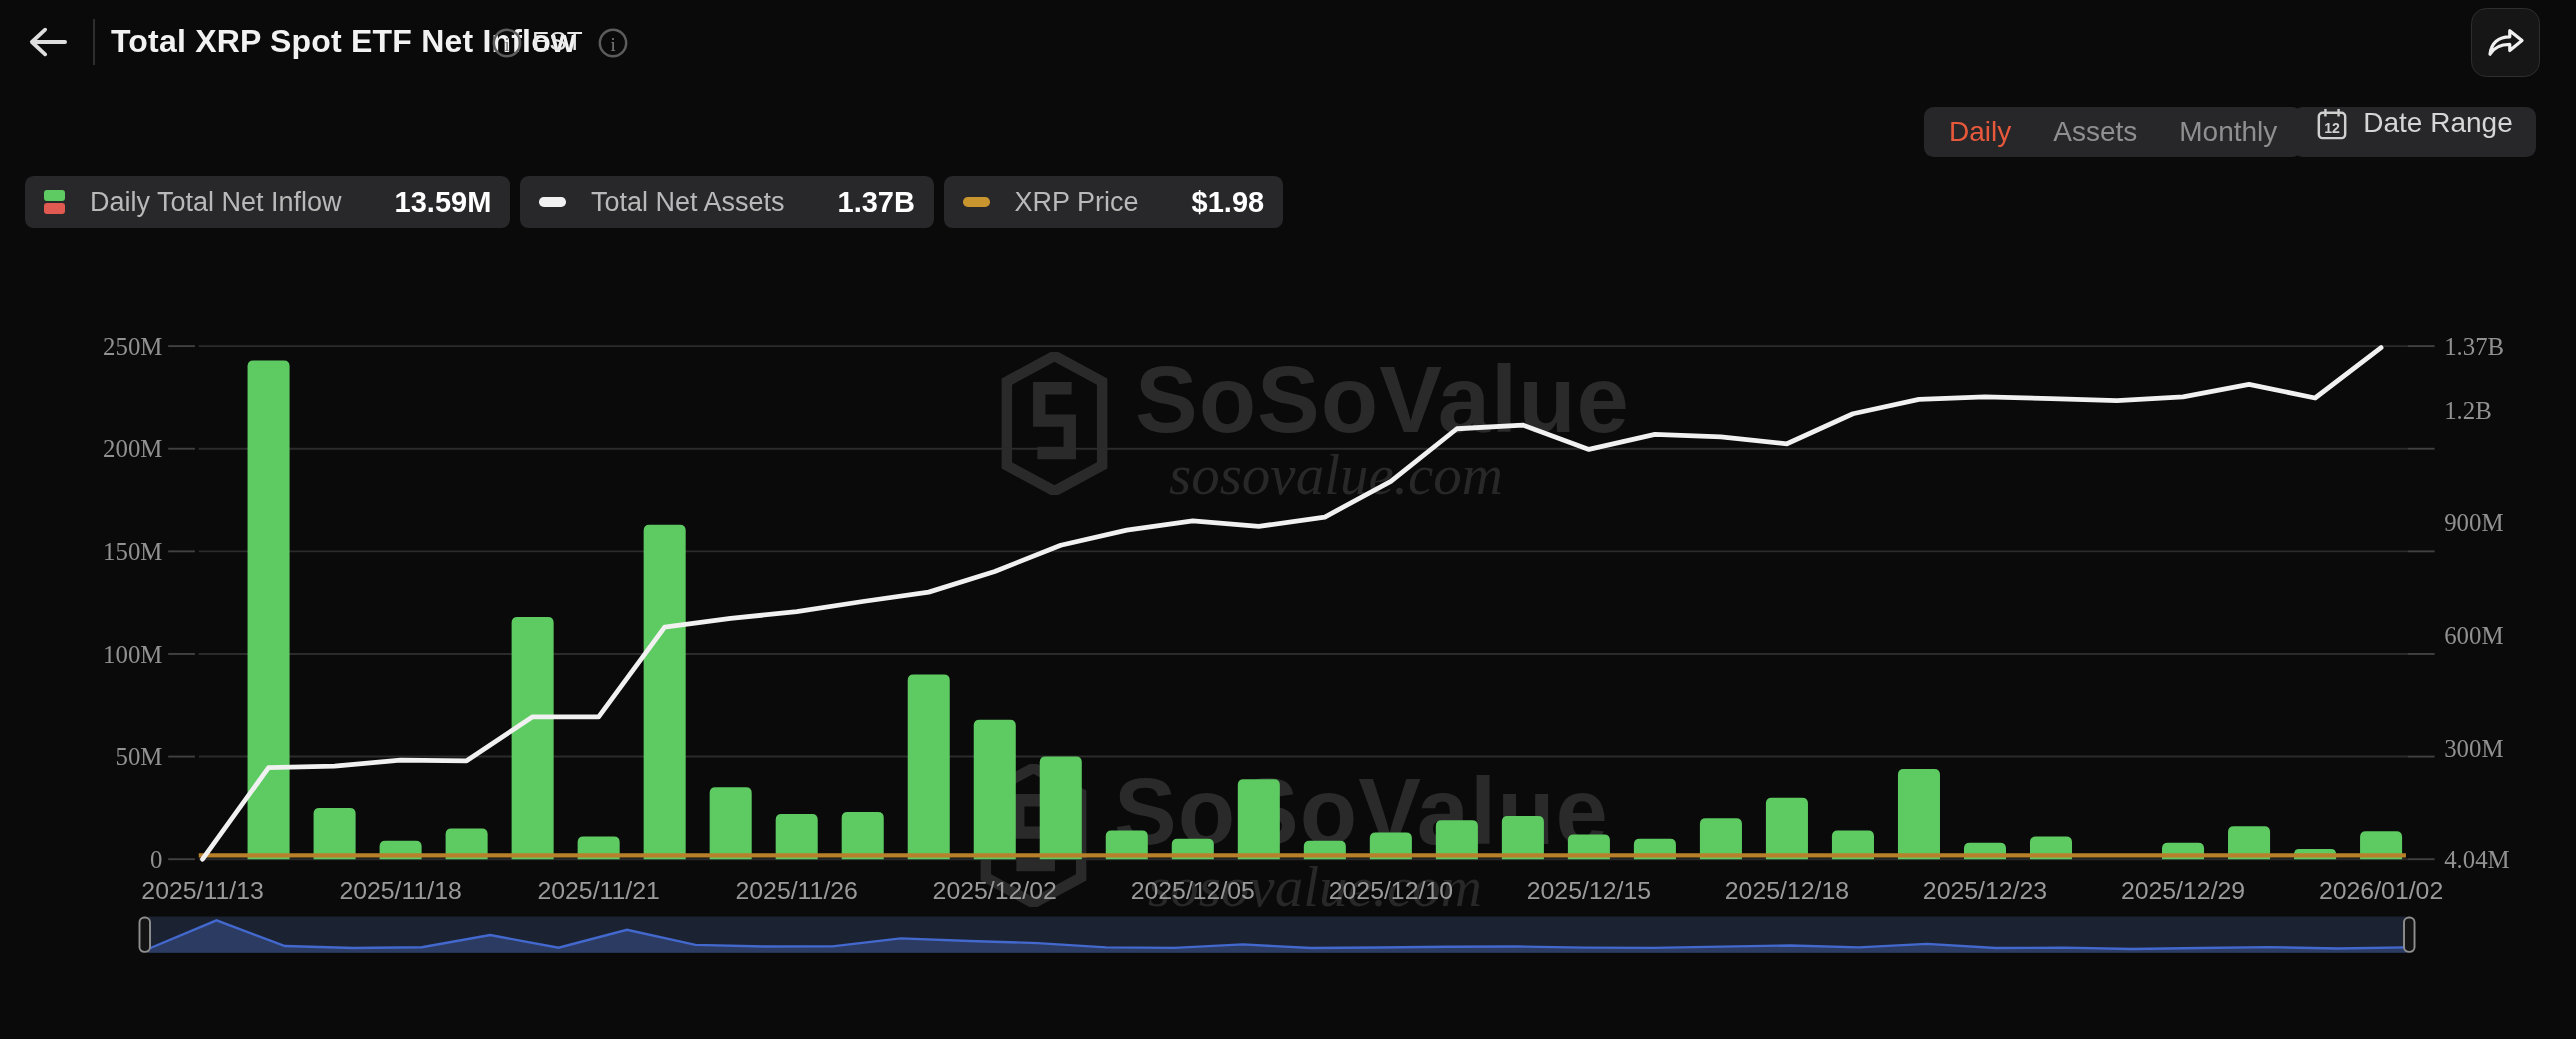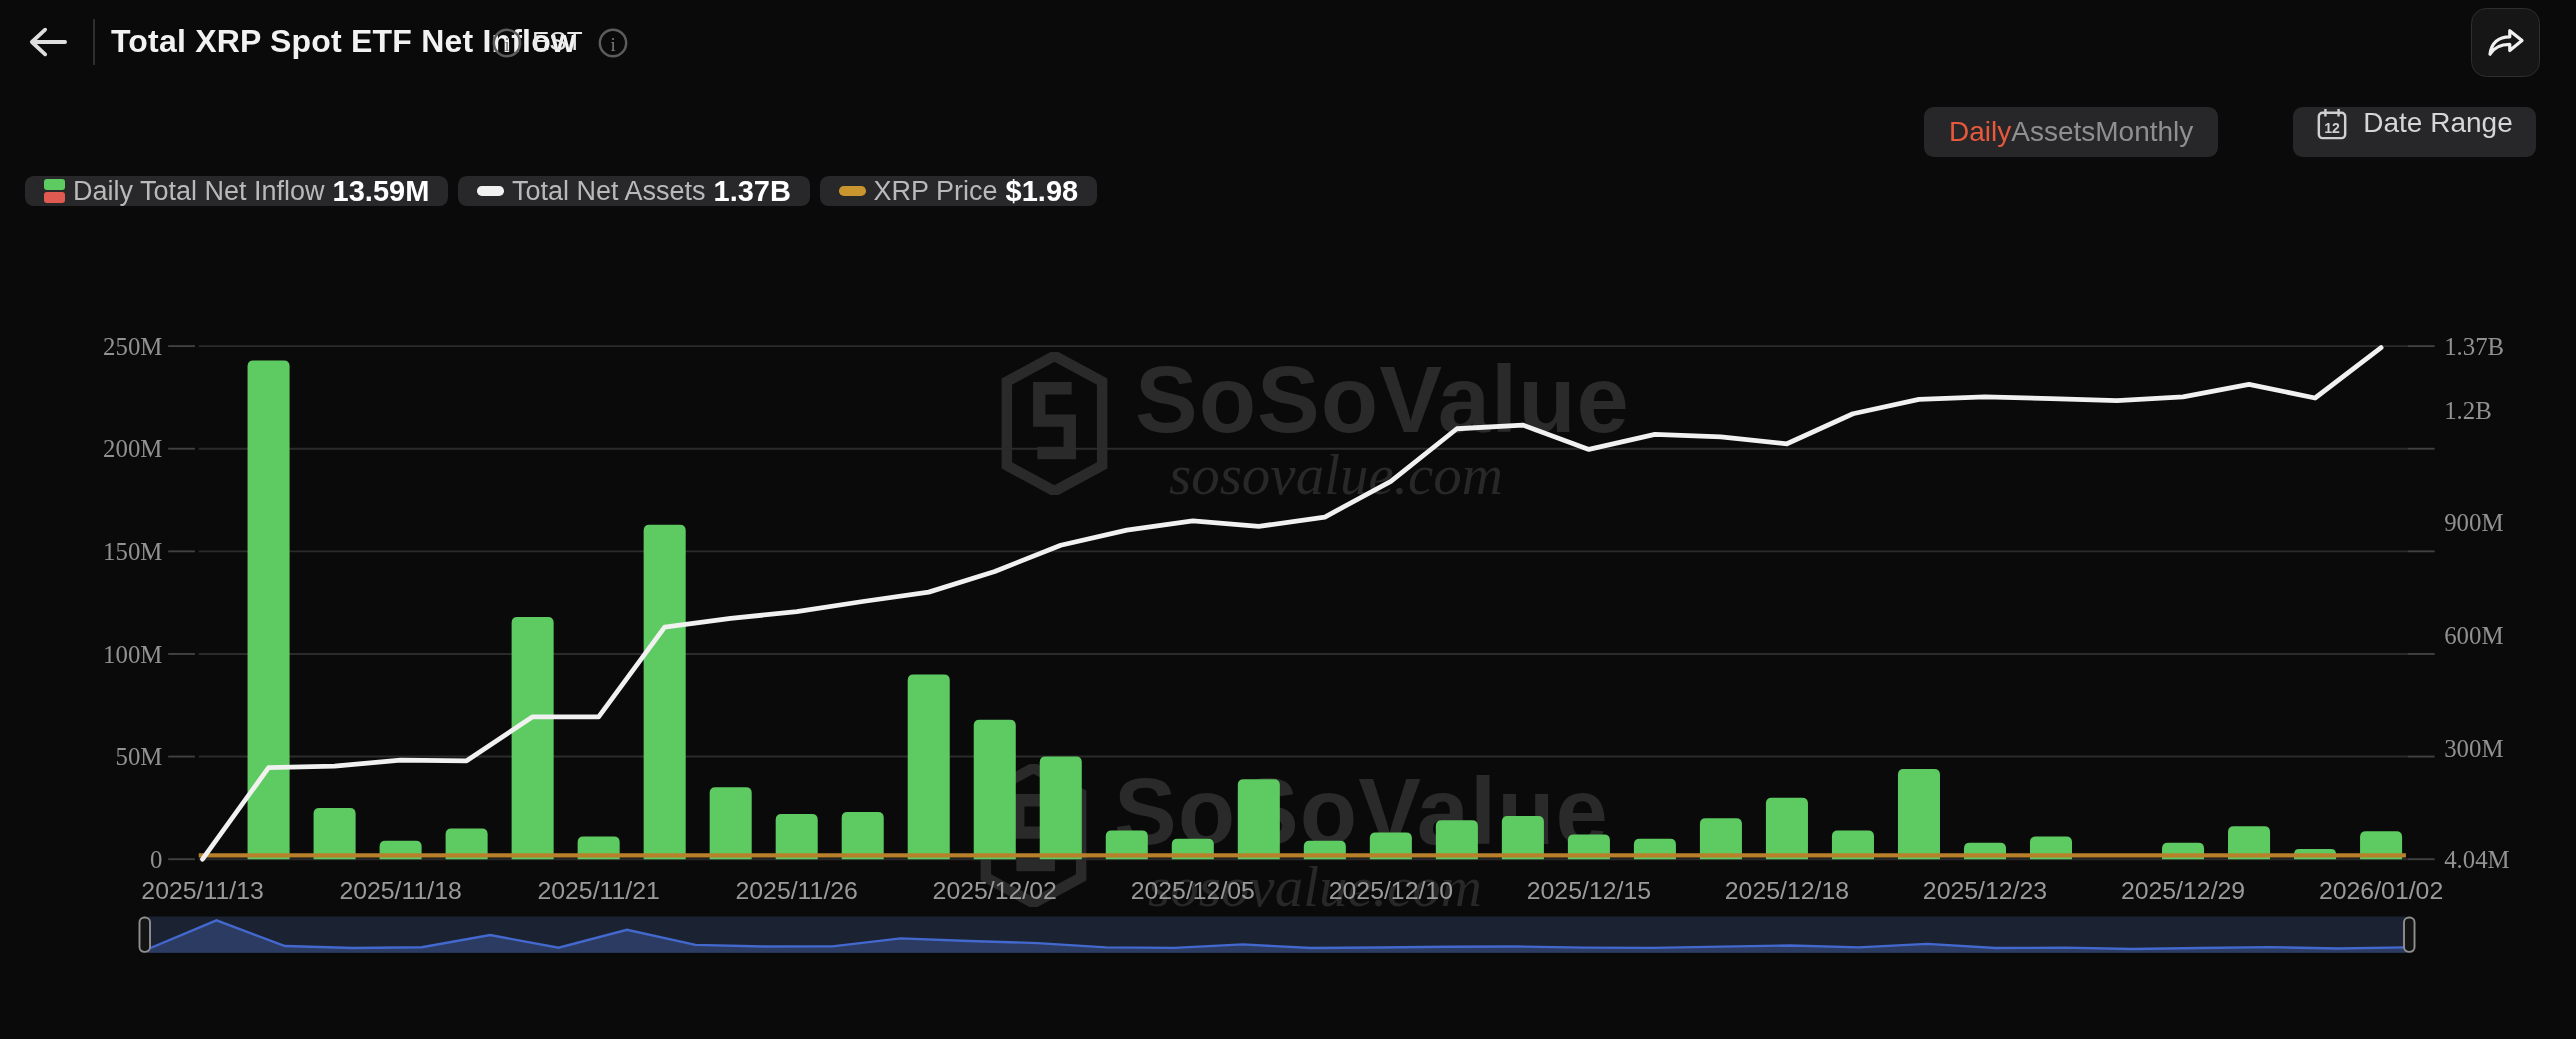--- a/index.html
+++ b/index.html
@@ -11,32 +11,32 @@
   .back-btn{position:absolute;left:27px;top:23px;width:42px;height:38px;cursor:pointer;}
   .hdr-divider{position:absolute;left:93px;top:19px;width:1.9px;height:46px;background:#2e2e2e;}
   .title{position:absolute;left:111px;top:23px;font-size:32px;font-weight:bold;color:#f2f2f2;letter-spacing:0.2px;}
   .info-icon{position:absolute;top:27px;width:32px;height:32px;}
   .est{position:absolute;left:532px;top:26px;font-size:26px;color:#e8e8e8;}
   .share-btn{position:absolute;left:2471px;top:7.6px;width:67px;height:67px;background:#161617;
              border:1.9px solid #2e2e2e;border-radius:15.3px;display:flex;align-items:center;justify-content:center;cursor:pointer;}
 
   
   .tab-group{position:absolute;left:1924px;top:107px;height:50px;background:#27272a;border-radius:9.6px;
-             display:flex;align-items:center;padding:0 25px;}
+             display:flex;align-items:center;padding:0 25px;gap:42px;}
   .tab{font-size:28px;color:#8f8f8f;cursor:pointer;background:none;border:none;padding:0;font-family:inherit;}
   .tab.active{color:#e8593c;}
   .daterange-btn{position:absolute;left:2293px;top:107px;height:50px;background:#27272a;border-radius:9.6px;
              display:flex;align-items:flex-start;padding:0 23px;gap:15.3px;cursor:pointer;border:none;font-family:inherit;}
   .daterange-btn span{font-size:28px;font-weight:normal;color:#d6d6d6;}
 
   
   .legend{position:absolute;left:25px;top:176px;display:flex;gap:9.6px;}
-  .chip{height:30px;background:#28282a;border-radius:8.6px;display:flex;align-items:center;padding:0 19px;gap:8px;}
+  .chip{height:52px;background:#28282a;border-radius:8.6px;display:flex;align-items:center;padding:0 19px;gap:25px;}
   .chip .lab{font-size:27px;color:#b9b9b9;}
-  .chip .val{font-size:29px;font-weight:bold;color:#ffffff;}
+  .chip .val{font-size:29px;font-weight:bold;color:#ffffff;margin-left:28px;}
   .icon-bars{width:21px;height:25px;display:flex;flex-direction:column;gap:1.9px;}
   .icon-bars i{display:block;width:21px;height:11.5px;border-radius:2.9px;}
   .dash{width:27px;height:9.6px;border-radius:4.8px;display:inline-block;}
 
   
   .wm{position:absolute;display:flex;align-items:flex-start;gap:27px;color:#272727;z-index:0;pointer-events:none;}
   .wm .wm-text{display:flex;flex-direction:column;}
   .wm .brand{font-size:94px;font-weight:bold;line-height:1.02;letter-spacing:1px;color:#2a2a2a;}
   .wm .domain{font-size:57px;font-style:italic;color:#282828;margin-top:-5.7px;margin-left:34px;
               font-family:"Liberation Serif",serif;}

